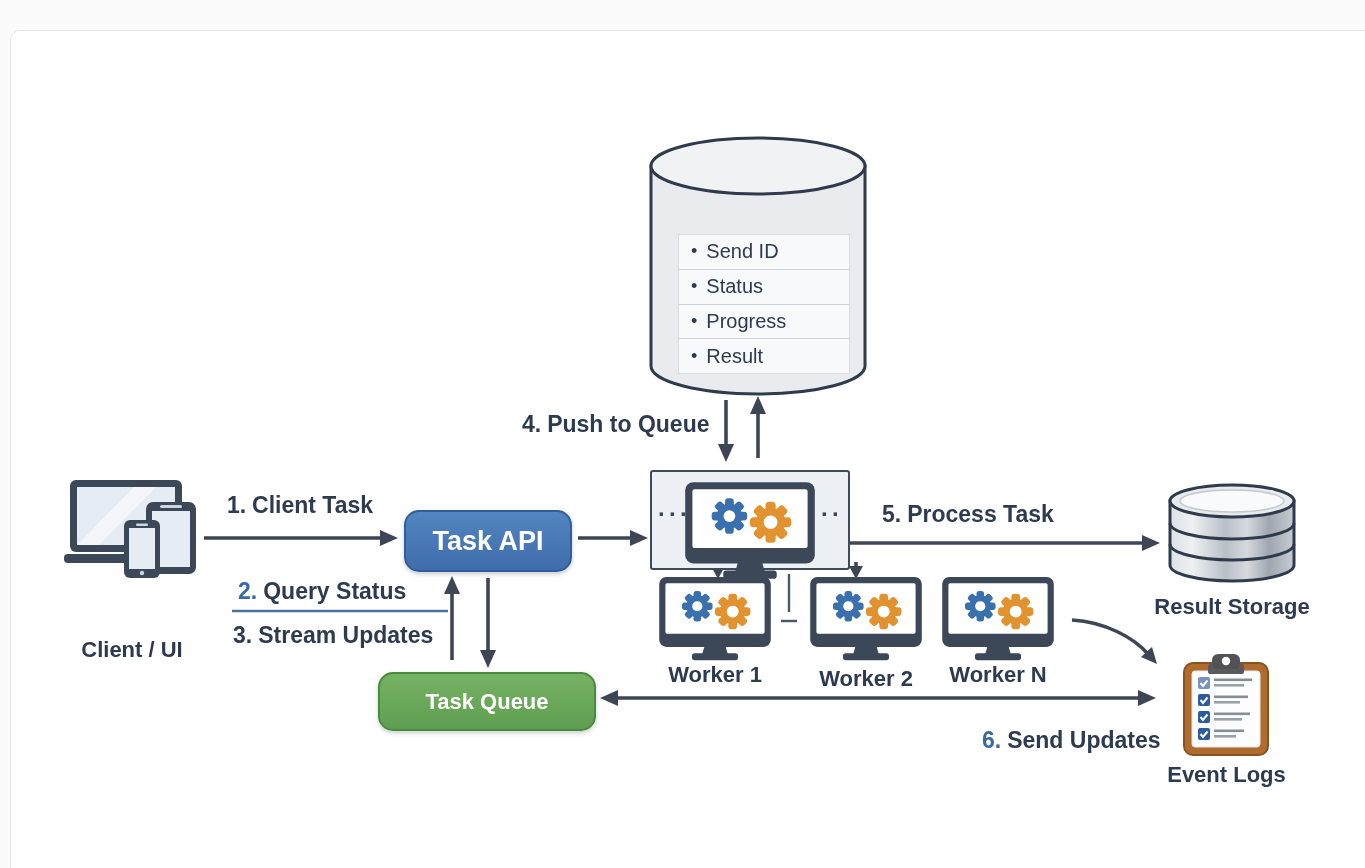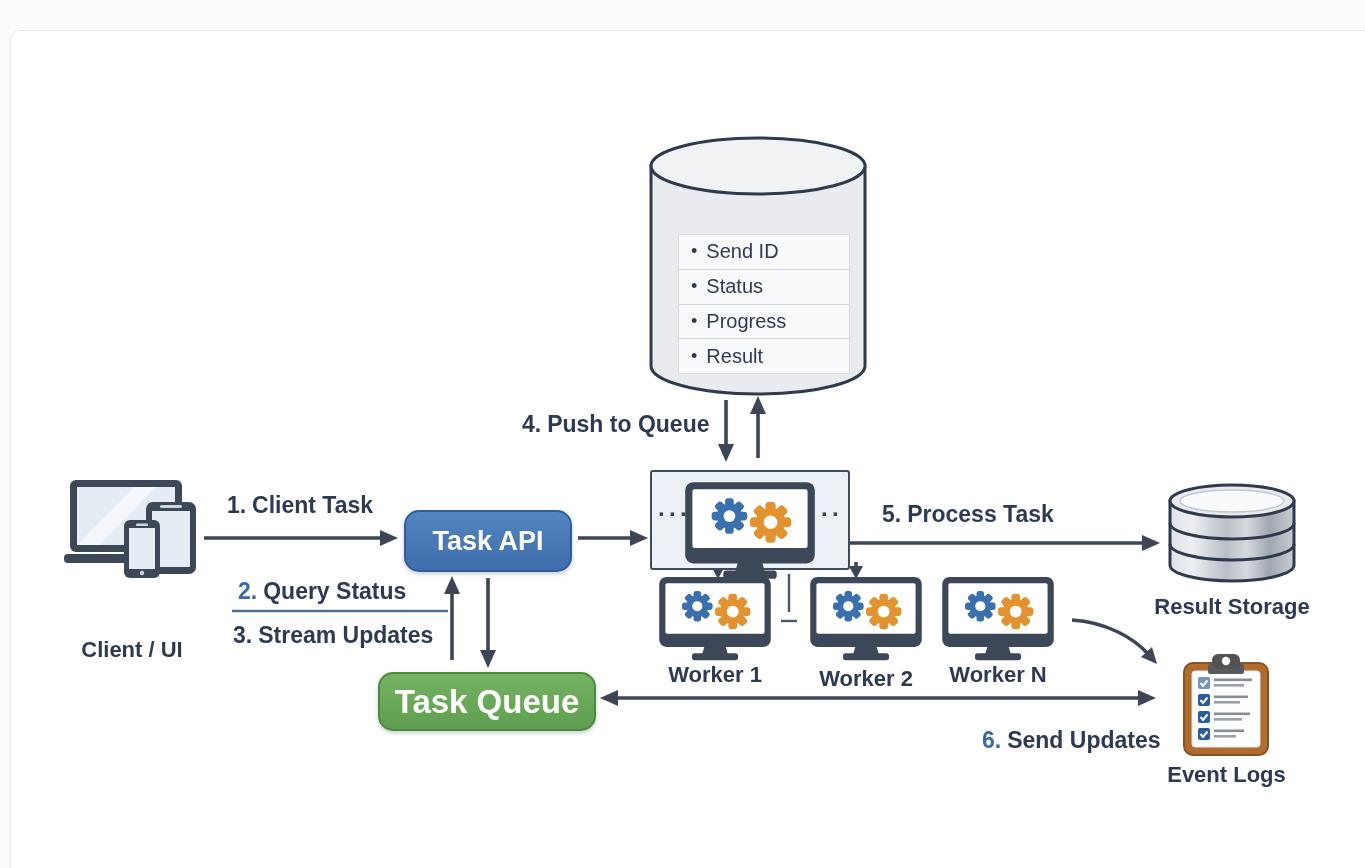--- a/index.html
+++ b/index.html
@@ -9,21 +9,21 @@
   .overlay{position:absolute;left:0;top:0;z-index:1;}
   .node{position:absolute;z-index:2;}
   .label{position:absolute;z-index:3;font-weight:bold;font-size:22px;color:var(--ink);text-align:center;}
   .edge{position:absolute;z-index:3;font-weight:bold;font-size:23px;color:var(--ink);white-space:nowrap;}
   .edge .num{color:var(--ink);margin-right:6px;}
   .edge.accent .num{color:var(--accent);}
   
   .box{position:absolute;z-index:2;display:flex;align-items:center;justify-content:center;
        color:#fff;font-weight:bold;border-radius:15px;box-shadow:0 2px 4px rgba(40,50,70,.25);}
   .box.api{background:linear-gradient(var(--api-fill),var(--api-fill-dark));border:2.5px solid var(--api-border);font-size:27px;}
-  .box.queue{background:linear-gradient(var(--queue-fill),var(--queue-fill-dark));border:2.5px solid var(--queue-border);font-size:33px;}
+  .box.queue{background:linear-gradient(var(--queue-fill),var(--queue-fill-dark));border:2.5px solid var(--queue-border);font-size:22px;}
   
   .pool{position:absolute;z-index:2;background:var(--pool-fill);border:2.5px solid #3f4a5a;border-radius:3px;}
   .pool .dots{position:absolute;top:30px;font-size:24px;font-weight:bold;color:var(--slate);letter-spacing:3px;line-height:1;}
   
   .db-title{position:absolute;width:100%;text-align:center;font-weight:bold;font-size:22px;color:var(--ink);}
   .db-panel{position:absolute;background:var(--panel-fill);border:1.5px solid var(--panel-border);
             display:flex;flex-direction:column;}
   .db-row{flex:1;display:flex;align-items:center;padding-left:12px;font-size:20px;color:var(--ink);}
   .db-row:not(:last-child){border-bottom:1.5px solid #ccd3db;}
   .db-row .bullet{margin-right:9px;font-size:18px;}

